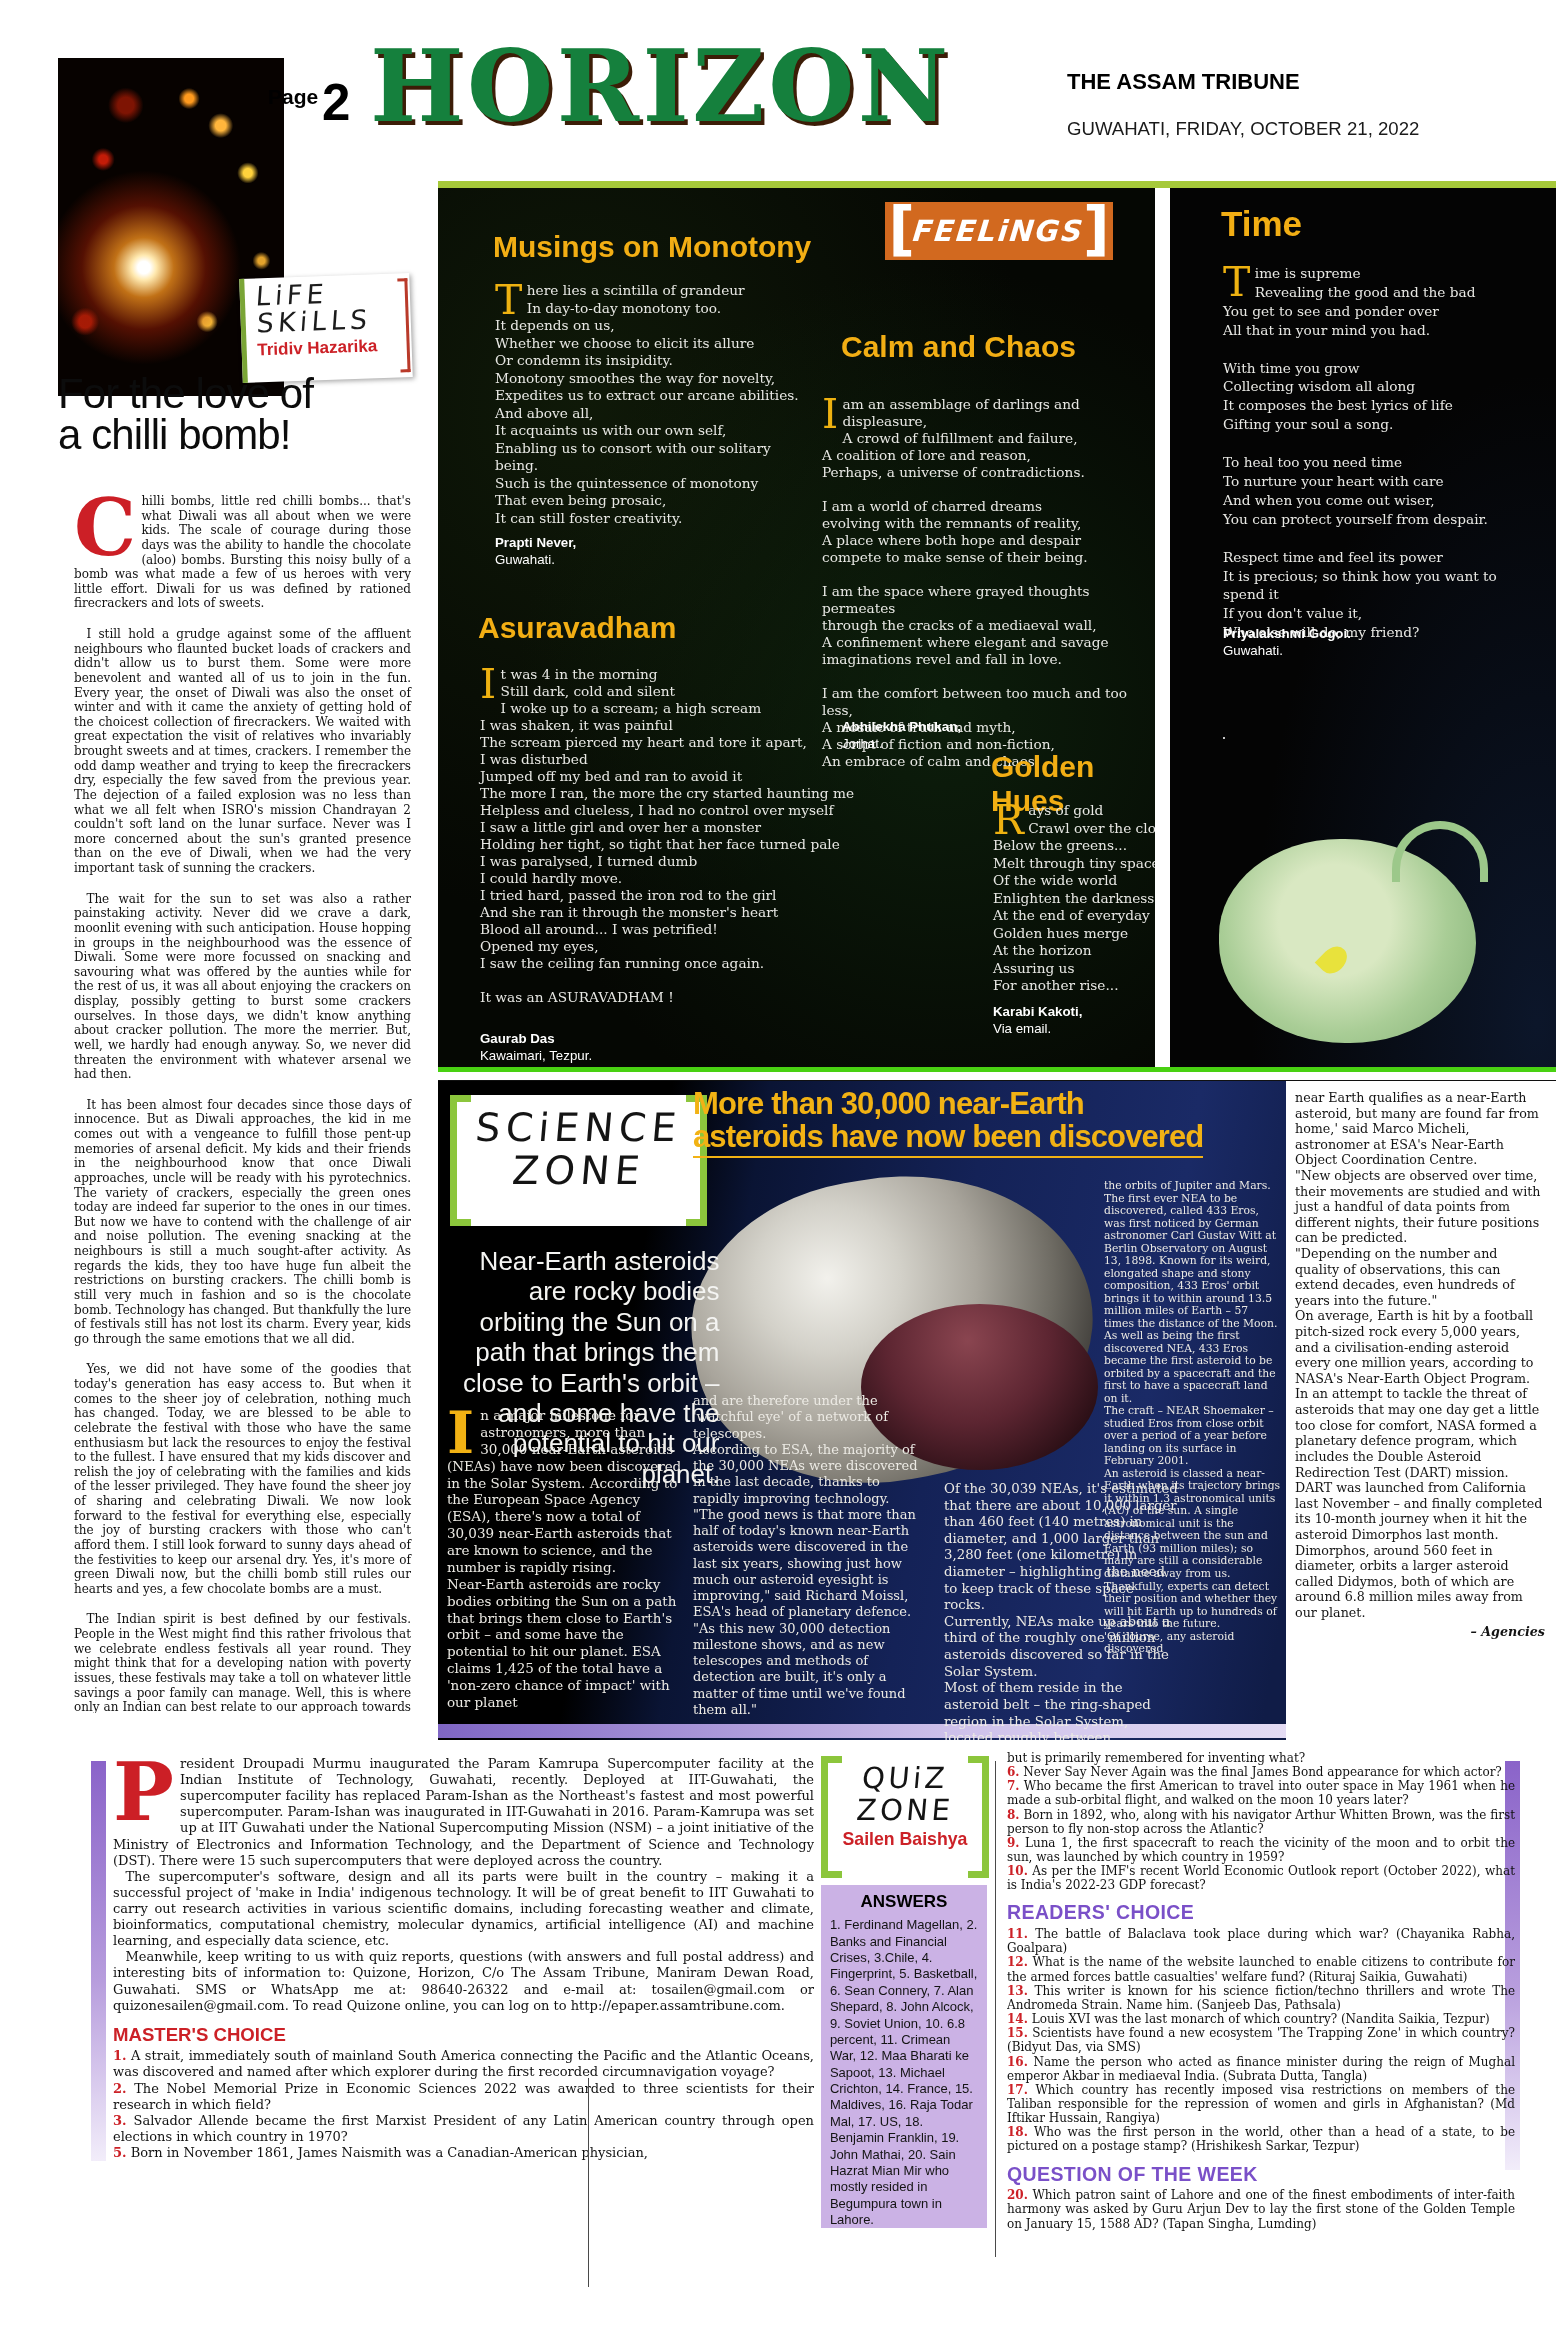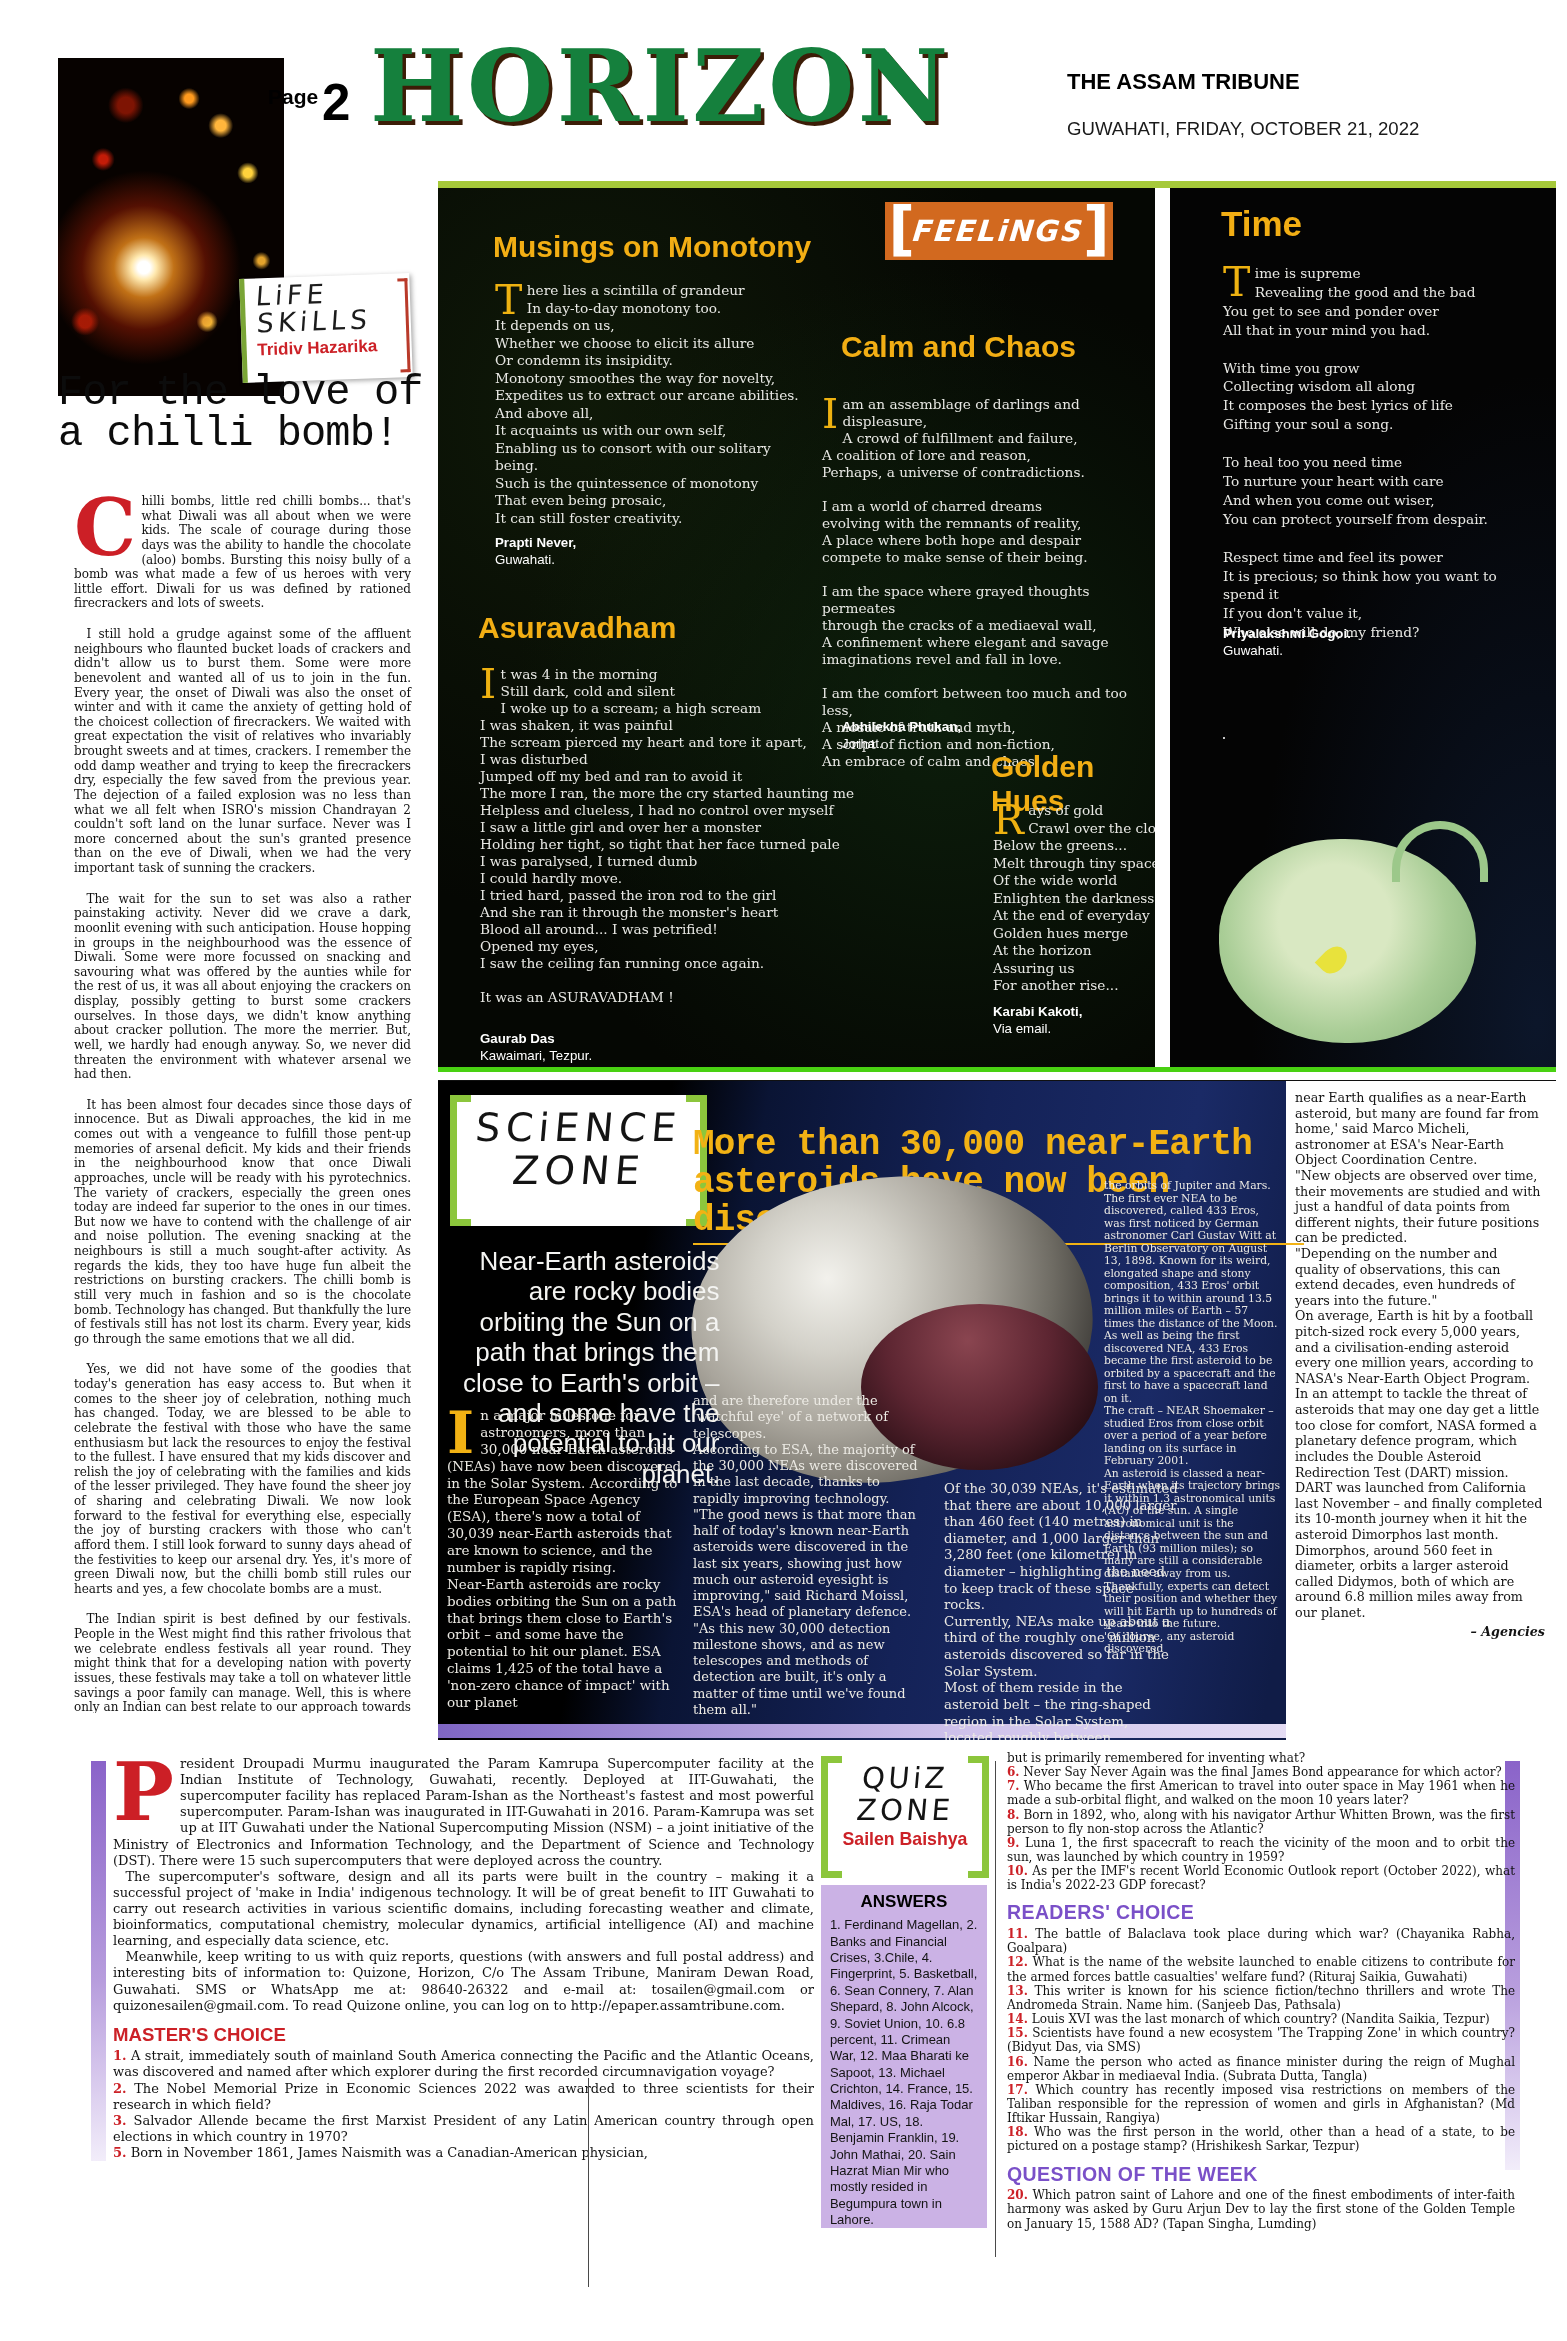--- a/index.html
+++ b/index.html
@@ -27,21 +27,21 @@
   .paper-right{left:1067px;top:69px;font-family:"Liberation Sans",sans-serif;line-height:1.15;}
   .paper-name{font-size:22px;font-weight:bold;color:#000;}
   .paper-date{font-size:18.6px;color:#1a1a1a;margin-top:24px;}
   
   .ls-badge{left:241px;top:276px;width:170px;height:104px;background:#fff;transform:rotate(-2deg);
     box-shadow:1.8px 1.8px 5.3px rgba(0,0,0,.35);border-left:5.3px solid #7aa536;padding:3.5px 7px 0 10.6px;box-sizing:border-box;}
   .ls-badge:after{content:"";position:absolute;right:1.8px;top:5.3px;bottom:5.3px;width:7px;border:3.5px solid #b93a2a;border-left:none;}
   .ls-line{font-family:"DejaVu Sans",sans-serif;font-size:26.6px;letter-spacing:4.4px;transform:skewX(-6deg);line-height:1.05;color:#1c1c1c;}
   .ls-author{font-family:"Liberation Sans",sans-serif;font-weight:bold;color:#cc2127;font-size:17px;margin-top:2.7px;}
   
-  .chilli-head{left:58px;top:373px;width:381px;font-family:Liberation Mono, monospace;font-size:42px;
+  .chilli-head{left:58px;top:373px;width:381px;font-family:Liberation Sans, sans-serif;font-size:42px;
     line-height:.98;letter-spacing:-0.9px;color:#0c0c0c;}
   .chilli-body{left:58px;top:478px;width:369px;height:1235px;overflow:hidden;font-size:12px;line-height:1.22;text-align:justify;}
   .chilli-body p{margin:16px;text-indent:12.4px;}
   .chilli-body p.first{text-indent:0;}
   .chilli-body p.first::first-letter{float:left;font-size:78px;line-height:.78;color:#cc1f26;font-weight:bold;
     padding:3.5px 5.3px 0 0;font-family:"DejaVu Serif",serif;}
   .signoff{text-align:right;font-weight:bold;padding-right:53px;margin-top:5.3px !important;}
   
   .green-top{left:438px;top:181px;width:1118px;height:7px;background:#a6c93a;}
   .green-bottom{left:438px;top:1067px;width:1118px;height:5.3px;background:#49d112;}
@@ -77,22 +77,22 @@
   .sci-white{position:absolute;left:848px;top:0;width:270px;height:100%;background:#fff;}
   .zone-box{background:#fff;box-sizing:border-box;padding-top:12.4px;text-align:center;}
   .zone-box:before,.zone-box:after{content:"";position:absolute;top:0;bottom:0;width:14px;}
   .zone-box:before{left:0;border:7px solid #8cc63c;border-right:none;}
   .zone-box:after{right:0;border:7px solid #8cc63c;border-left:none;}
   .zone-text{font-family:"DejaVu Sans",sans-serif;color:#141414;transform:skewX(-5deg);letter-spacing:5.3px;line-height:1.1;}
   .science-zone{position:absolute;left:12.4px;top:14px;width:257px;height:131px;}
   .science-zone .zone-text{font-size:39px;}
   .sci-standfirst{position:absolute;left:3.5px;top:165px;width:278px;text-align:right;color:#f4f4f2;
     font-family:"Liberation Sans",sans-serif;font-size:26px;line-height:1.17;}
-  .sci-headline{position:absolute;left:255px;top:7px;width:611px;font-family:Liberation Mono, monospace;
-    font-weight:bold;font-size:36px;letter-spacing:-0.9px;line-height:1.06;color:#f2b214;margin-top:38px;}
+  .sci-headline{position:absolute;left:255px;top:7px;width:611px;font-family:Liberation Sans, sans-serif;
+    font-weight:bold;font-size:31px;letter-spacing:-0.9px;line-height:1.06;color:#f2b214;}
   .sci-headline .hl2{display:inline-block;border-bottom:2.7px solid #f2b214;padding-bottom:2.7px;}
   .asteroid{position:absolute;left:255px;top:96px;width:400px;height:303px;border-radius:46% 54% 50% 50%;
     transform:rotate(-10deg);background:radial-gradient(circle at 36% 30%, #f2f1ec 0%, #d3d1c9 22%, #a9a59c 45%, #6e6b63 68%, #393734 86%, #1b1a18 100%);}
   .asteroid:after{content:"";position:absolute;left:56%;top:56%;width:85px;height:65px;border-radius:50%;
     background:radial-gradient(circle at 45% 40%, #4e4c47 35%, #2c2b28 60%, #77746c 72%, transparent 78%);}
   .maroon-moon{position:absolute;left:423px;top:223px;width:237px;height:166px;border-radius:50%;
     background:radial-gradient(circle at 45% 22%, #8a4550, #5c2531 45%, #260d13 82%);}
   .sci-col{position:absolute;color:#eceae4;font-size:13.3px;line-height:1.25;}
   .sci-col1{left:8.9px;top:326px;width:237px;font-size:13.5px;}
   .sci-col1::first-letter{float:left;font-size:58px;line-height:.8;color:#f2b214;padding:2.7px 6.2px 0 0;font-weight:bold;}

